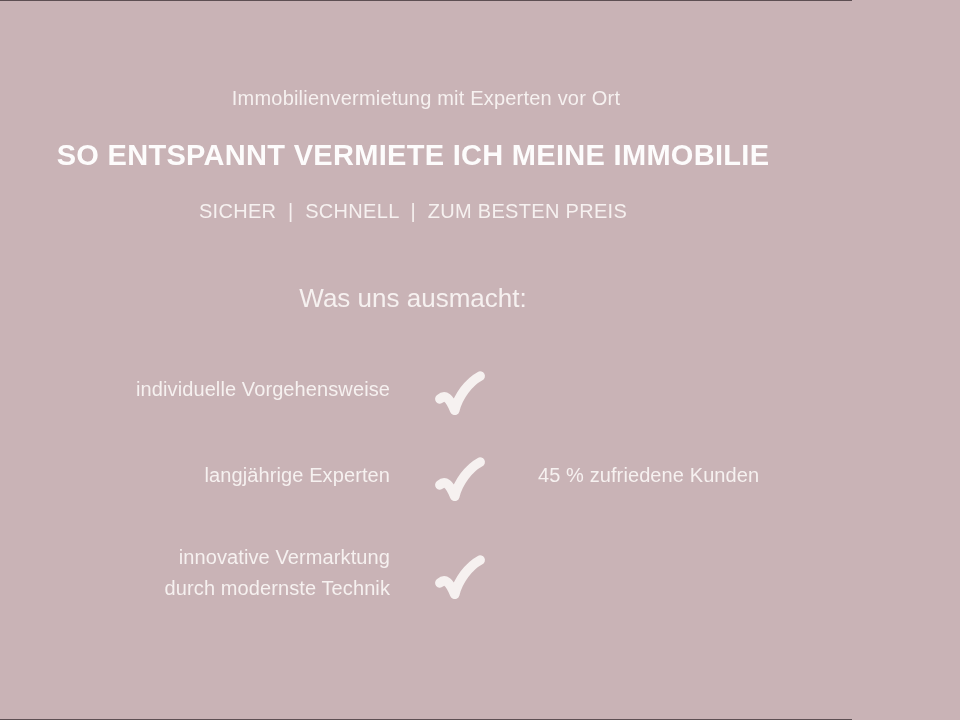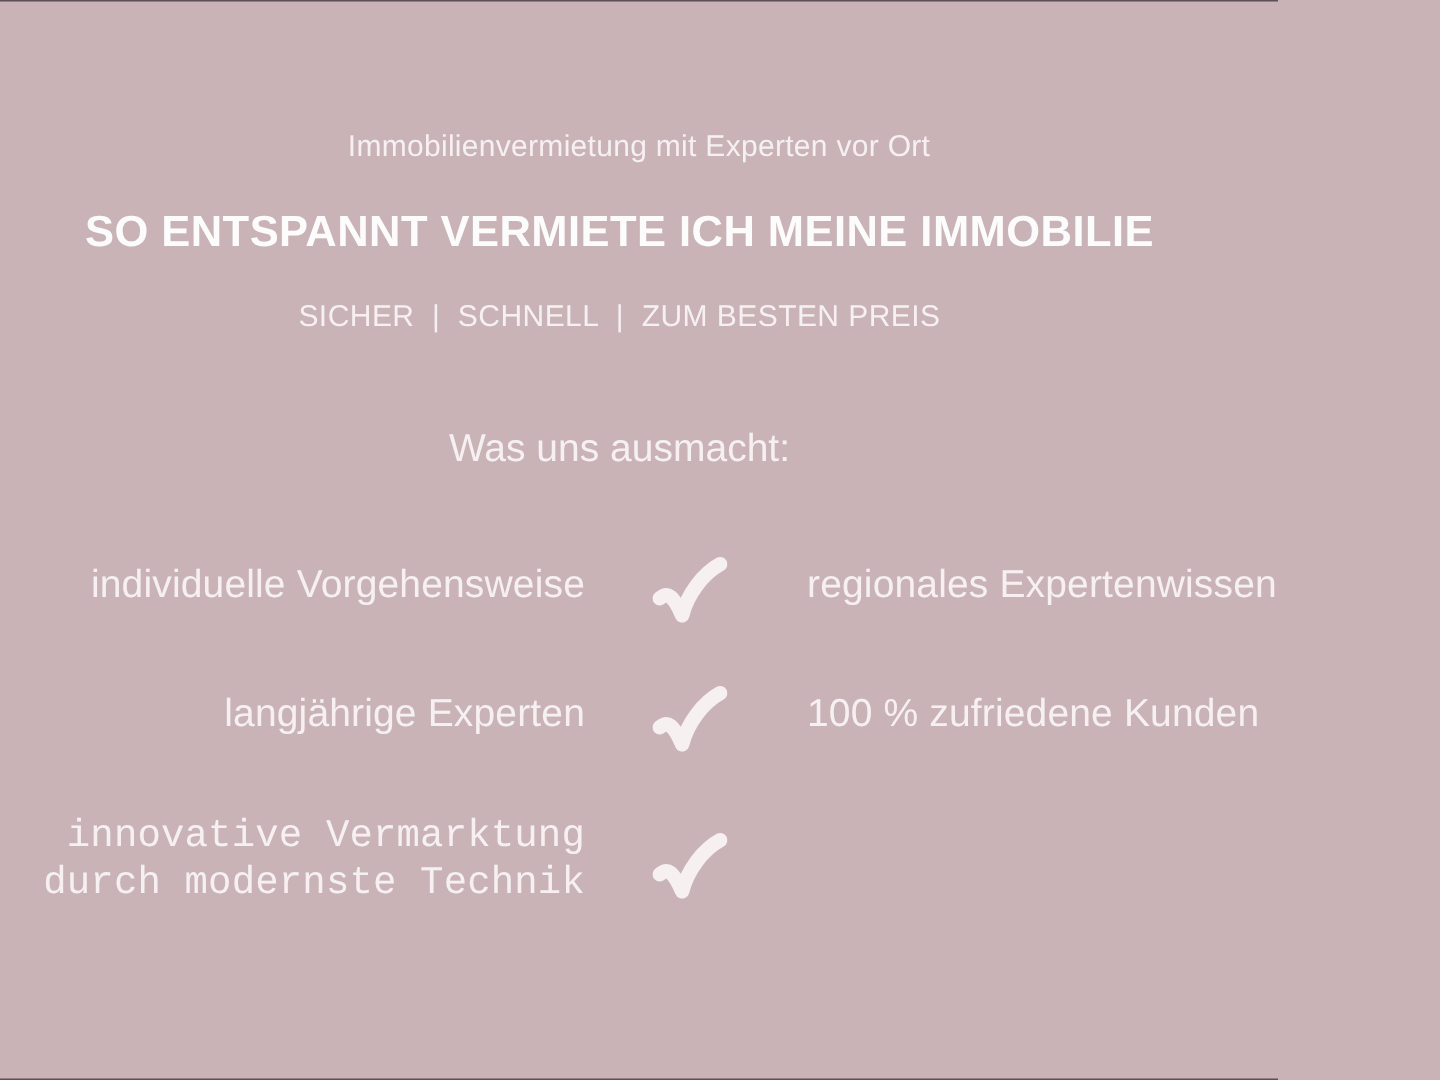--- a/index.html
+++ b/index.html
@@ -83,24 +83,24 @@
   .feature-row {
     position: absolute;
     left: 0;
     width: 100%;
     display: grid;
     grid-template-columns: 390px 140px 1fr;
     align-items: center;
   }
   .feature-row.row-1 { top: 360px; }
   .feature-row.row-2 { top: 446px; }
-  .feature-row.row-3 { top: 542px; font-family: Liberation Mono, monospace; }
+  .feature-row.row-3 { top: 542px; }
 
   .feature-text {
-    font-size: 26px;
+    font-size: 20px;
     line-height: 31px;
     letter-spacing: 0.1px;
     white-space: pre-line;
   }
   .feature-text.left  { text-align: right; }
   .feature-text.right { text-align: left; padding-left: 8px; }
 
   .check {
     display: flex;
     justify-content: center;
@@ -132,31 +132,30 @@
 
   <h2 class="section-heading">Was uns ausmacht:</h2>
 
   <div class="feature-row row-1">
     <div class="feature-text left">individuelle Vorgehensweise</div>
     <div class="check">
       <svg width="56" height="58" viewBox="0 0 64 64" aria-hidden="true">
         <path d="M9 33 C15 28 19.5 31 26 46 C30 30 42 14 55 7"></path>
       </svg>
     </div>
-    <div class="feature-text right">regionales Expertenwissen</div>
   </div>
 
   <div class="feature-row row-2">
     <div class="feature-text left">langjährige Experten</div>
     <div class="check">
       <svg width="56" height="58" viewBox="0 0 64 64" aria-hidden="true">
         <path d="M9 33 C15 28 19.5 31 26 46 C30 30 42 14 55 7"></path>
       </svg>
     </div>
-    <div class="feature-text right">100 % zufriedene Kunden</div>
+    <div class="feature-text right">45 % zufriedene Kunden</div>
   </div>
 
   <div class="feature-row row-3">
     <div class="feature-text left">innovative Vermarktung
 durch modernste Technik</div>
     <div class="check">
       <svg width="56" height="58" viewBox="0 0 64 64" aria-hidden="true">
         <path d="M9 33 C15 28 19.5 31 26 46 C30 30 42 14 55 7"></path>
       </svg>
     </div>

